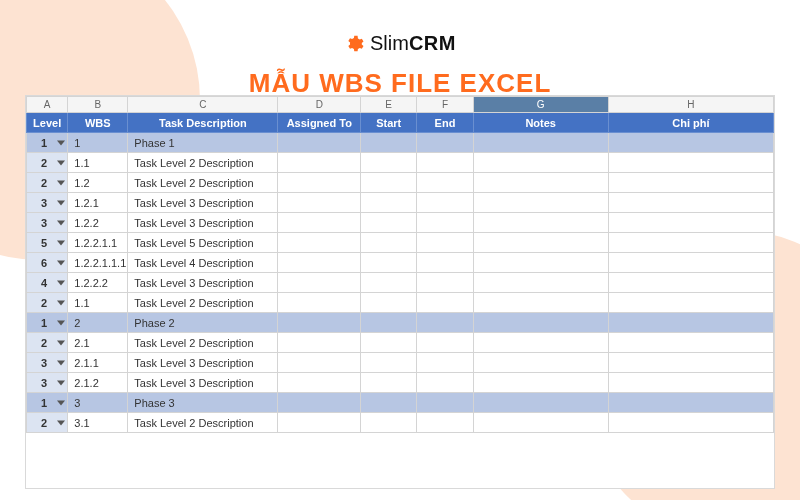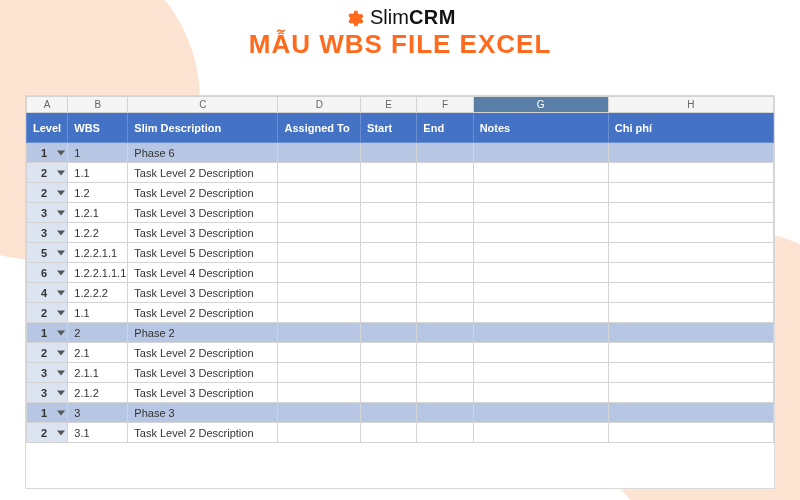--- a/index.html
+++ b/index.html
@@ -18,46 +18,46 @@
     border-radius: 50%;
   }
   .bg-blob-right {
     position: absolute; bottom: -40px; right: -90px;
     width: 310px; height: 310px;
     background: #fde3d2;
     border-radius: 50%;
   }
   .canvas { position: relative; width: 100%; height: 100%; }
   .brand {
-    display: flex; align-items: flex-end; justify-content: center;
-    gap: 6px; padding-top: 6px; color: #111;
+    display: flex; align-items: center; justify-content: center;
+    gap: 6px; padding-top: 32px; color: #111;
   }
   .brand svg { flex: 0 0 auto; }
   .brand-text { font-size: 20px; font-weight: 400; }
   .brand-text b { font-weight: 800; letter-spacing: .5px; }
   .headline {
     text-align: center; color: #ff6b1e; font-weight: 800;
-    font-size: 26px; letter-spacing: 1px; margin-top: 0;
+    font-size: 26px; letter-spacing: 1px; margin-top: 13px;
   }
   .sheet-wrap {
     position: absolute; left: 26px; right: 26px; top: 96px; bottom: 12px;
     background: #fff;
     box-shadow: 0 0 0 1px #d9d9d9;
     overflow: hidden;
   }
   table { border-collapse: collapse; width: 100%; table-layout: fixed; font-size: 11px; }
   th, td { border: 1px solid #d4d4d4; height: 20px; padding: 0 6px; }
   .col-letters th {
     background: #f5f5f5; color: #666; font-weight: 400; font-size: 10px;
     height: 16px; text-align: center;
   }
   .col-letters th.col-sel { background: #5a7fa6; color: #fff; }
   .hdr td {
-    background: #4472c4; color: #fff; font-weight: 700; 
-    height: 30px; border-color: #6a8fd0;
+    background: #4472c4; color: #fff; font-weight: 700; text-align: center;
+    height: 20px; border-color: #6a8fd0;
   }
   .row td { color: #333; }
   .row .lvl { font-weight: 700; text-align: center; background: #dce4f2; position: relative; padding-right: 12px;}
   .row .wbs { font-weight: 400; }
   .row .desc { }
   .lvl .caret {
     position: absolute; right: 2px; top: 50%; transform: translateY(-50%);
     width: 0; height: 0; border-left: 4px solid transparent; border-right: 4px solid transparent;
     border-top: 5px solid #555;
   }
@@ -107,33 +107,33 @@
             <th>C</th>
             <th>D</th>
             <th>E</th>
             <th>F</th>
             <th class="col-sel">G</th>
             <th>H</th>
           </tr>
         <tr class="hdr">
           <td>Level</td>
           <td>WBS</td>
-          <td>Slim Description</td>
+          <td>Task Description</td>
           <td>Assigned To</td>
           <td>Start</td>
           <td>End</td>
           <td>Notes</td>
           <td>Chi phí</td>
         </tr>
       </thead>
       <tbody id="rows">
           <tr class="row phase">
             <td class="lvl"><span>1</span><span class="caret"></span></td>
             <td class="wbs">1</td>
-            <td class="desc">Phase 6</td>
+            <td class="desc">Phase 1</td>
             <td></td>
             <td></td>
             <td></td>
             <td></td>
             <td></td>
           </tr>
           <tr class="row">
             <td class="lvl"><span>2</span><span class="caret"></span></td>
             <td class="wbs">1.1</td>
             <td class="desc">Task Level 2 Description</td>

